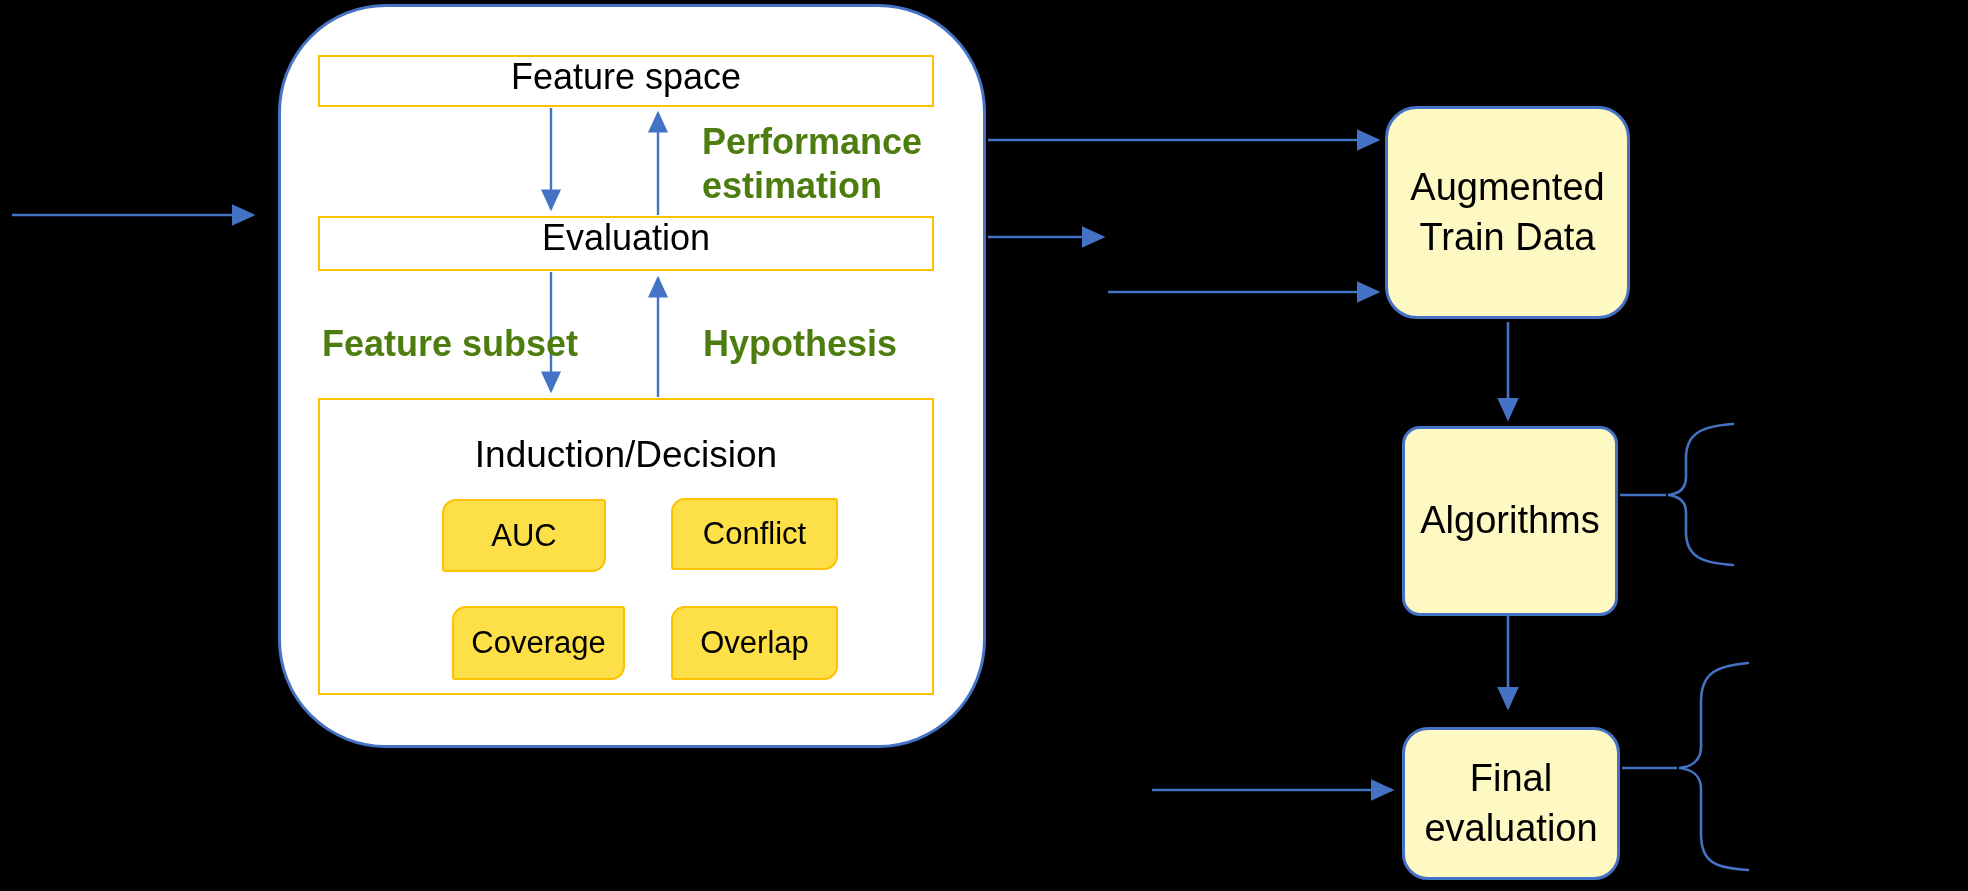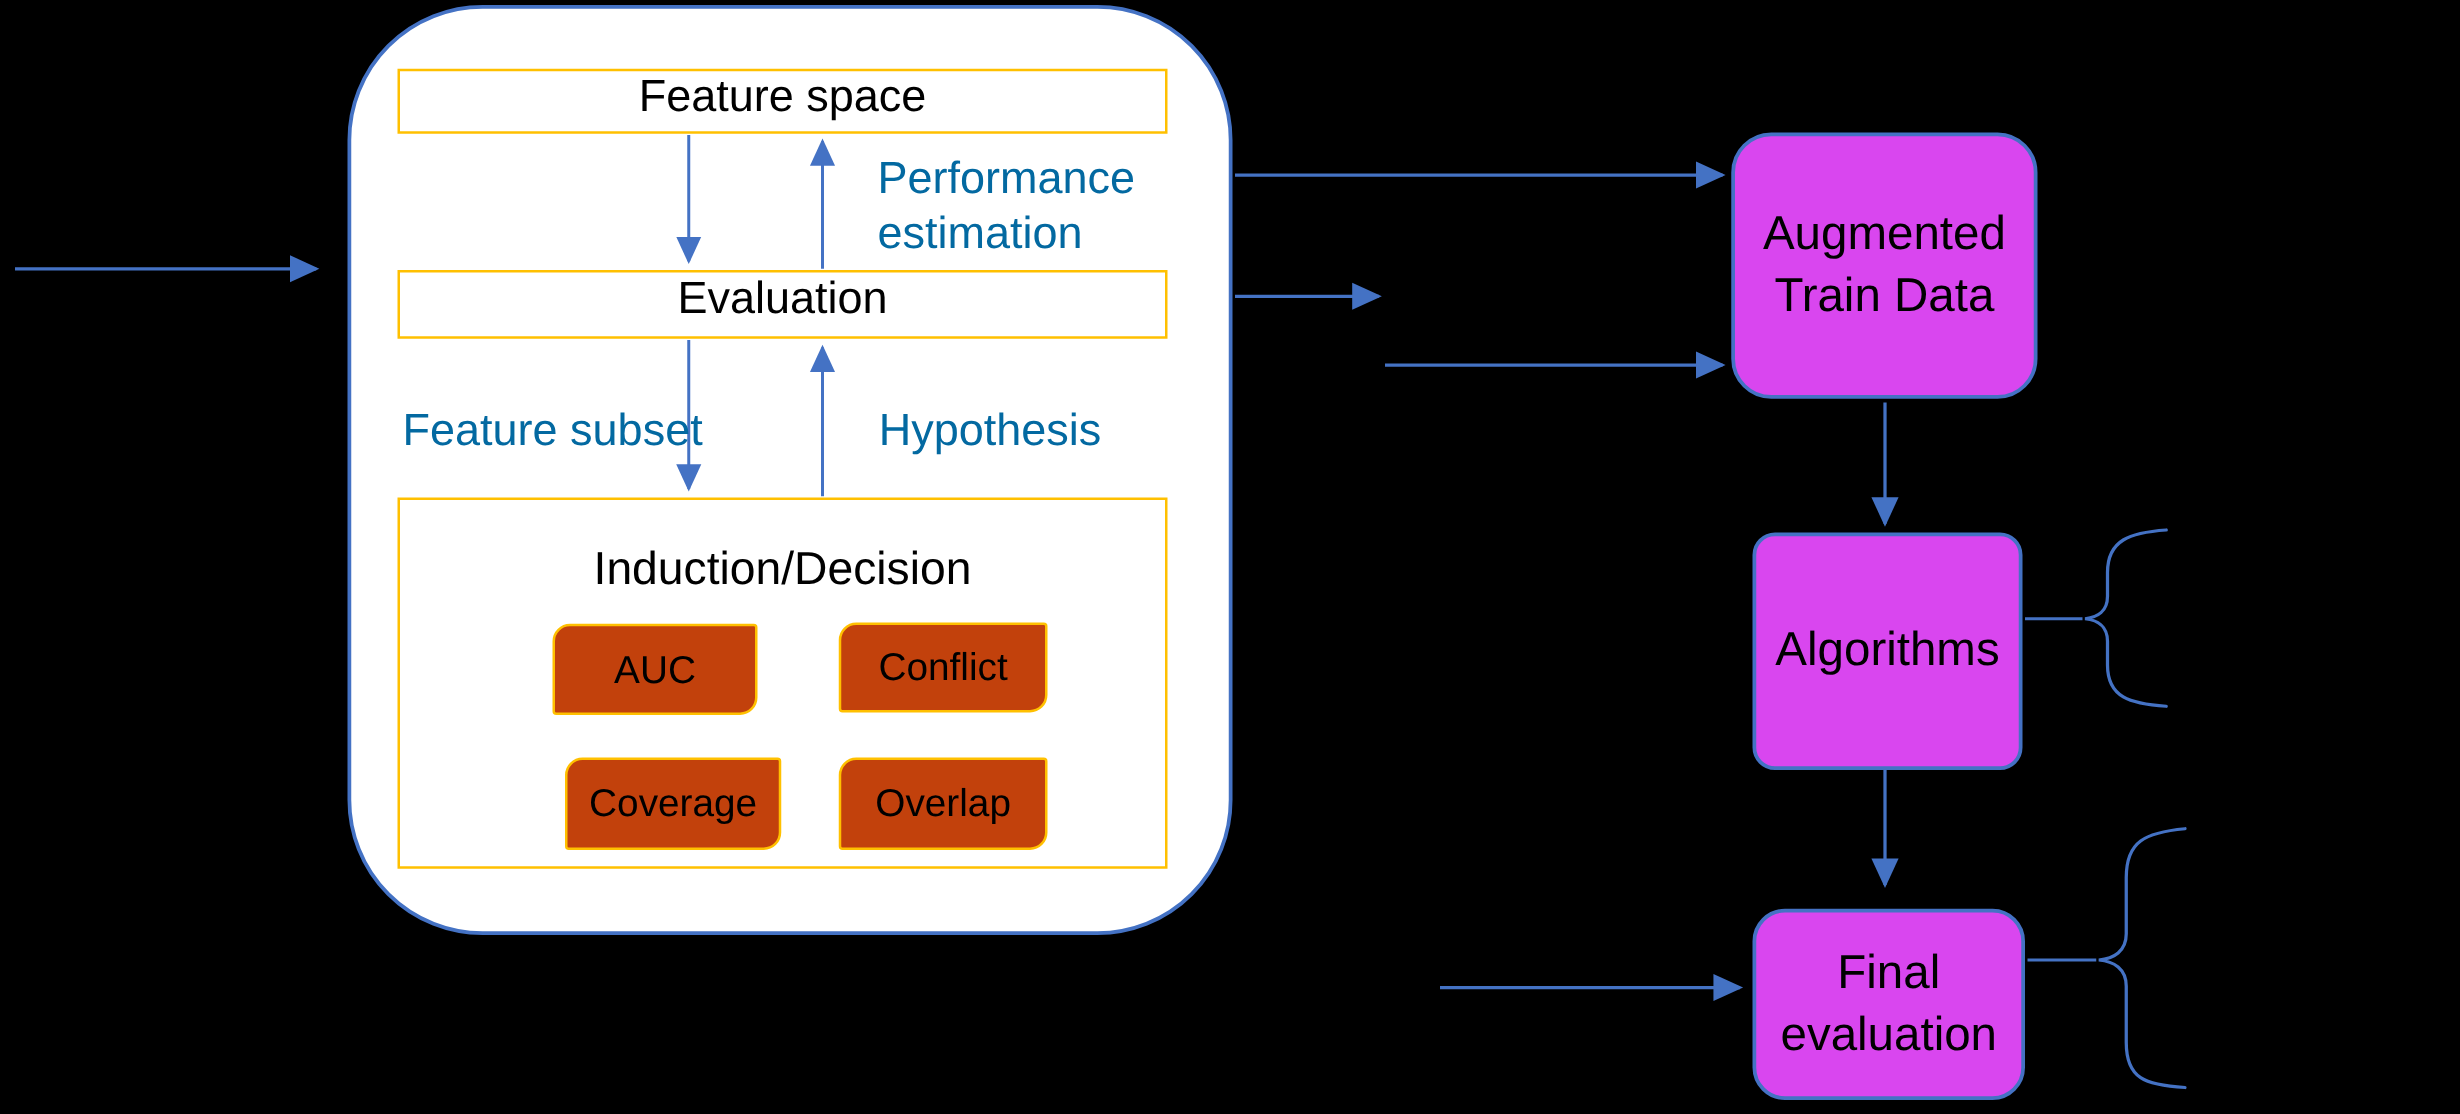--- a/index.html
+++ b/index.html
@@ -25,41 +25,41 @@
   }
   .fs   {left:318px;top:55px; width:616px;height:52px;}
   .ev   {left:318px;top:216px;width:616px;height:55px;}
   .ind  {left:318px;top:398px;width:616px;height:297px;}
   .ind-title{
     position:absolute;left:318px;top:434px;width:616px;text-align:center;
     font-size:37px;color:#000;
   }
   
   .metric{
-    position:absolute;background:#c2410c;border:2.5px solid #FFC000;
+    position:absolute;background:#fde047;border:2.5px solid #FFC000;
     box-sizing:border-box;display:flex;align-items:center;justify-content:center;
     font-size:31px;color:#000;
     border-radius:14px 3px 14px 3px;
   }
   .auc {left:442px;top:499px;width:164px;height:73px;}
   .con {left:671px;top:498px;width:167px;height:72px;}
   .cov {left:432px;top:606px;width:173px;height:74px;margin-left:20px;}
   .ovl {left:671px;top:606px;width:167px;height:74px;}
   
   .bbox{
-    position:absolute;background:#d946ef;border:3.5px solid #4472C4;
+    position:absolute;background:#fef9c3;border:3.5px solid #4472C4;
     box-sizing:border-box;display:flex;flex-direction:column;
     align-items:center;justify-content:center;
     font-size:38px;line-height:1.3;color:#000;text-align:center;
   }
   .aug {left:1385px;top:106px;width:245px;height:213px;border-radius:32px;}
   .alg {left:1402px;top:426px;width:216px;height:190px;border-radius:18px;}
   .fin {left:1402px;top:715px;width:218px;height:153px;border-radius:26px;margin-top:12px;}
   
-  .note{position:absolute;font-size:36px;line-height:1.22;color:#0369a1;white-space:nowrap;}
+  .note{position:absolute;font-size:36px;line-height:1.22;color:#4d7c0f;white-space:nowrap;font-weight:bold;}
   .perf {left:702px;top:120px;}
   .fsub {left:322px;top:322px;}
   .hypo {left:703px;top:322px;}
   
   #connectors{position:absolute;left:0;top:0;width:1968px;height:891px;pointer-events:none;}
 </style>
 </head>
 <body>
 
 <div id="stage">

